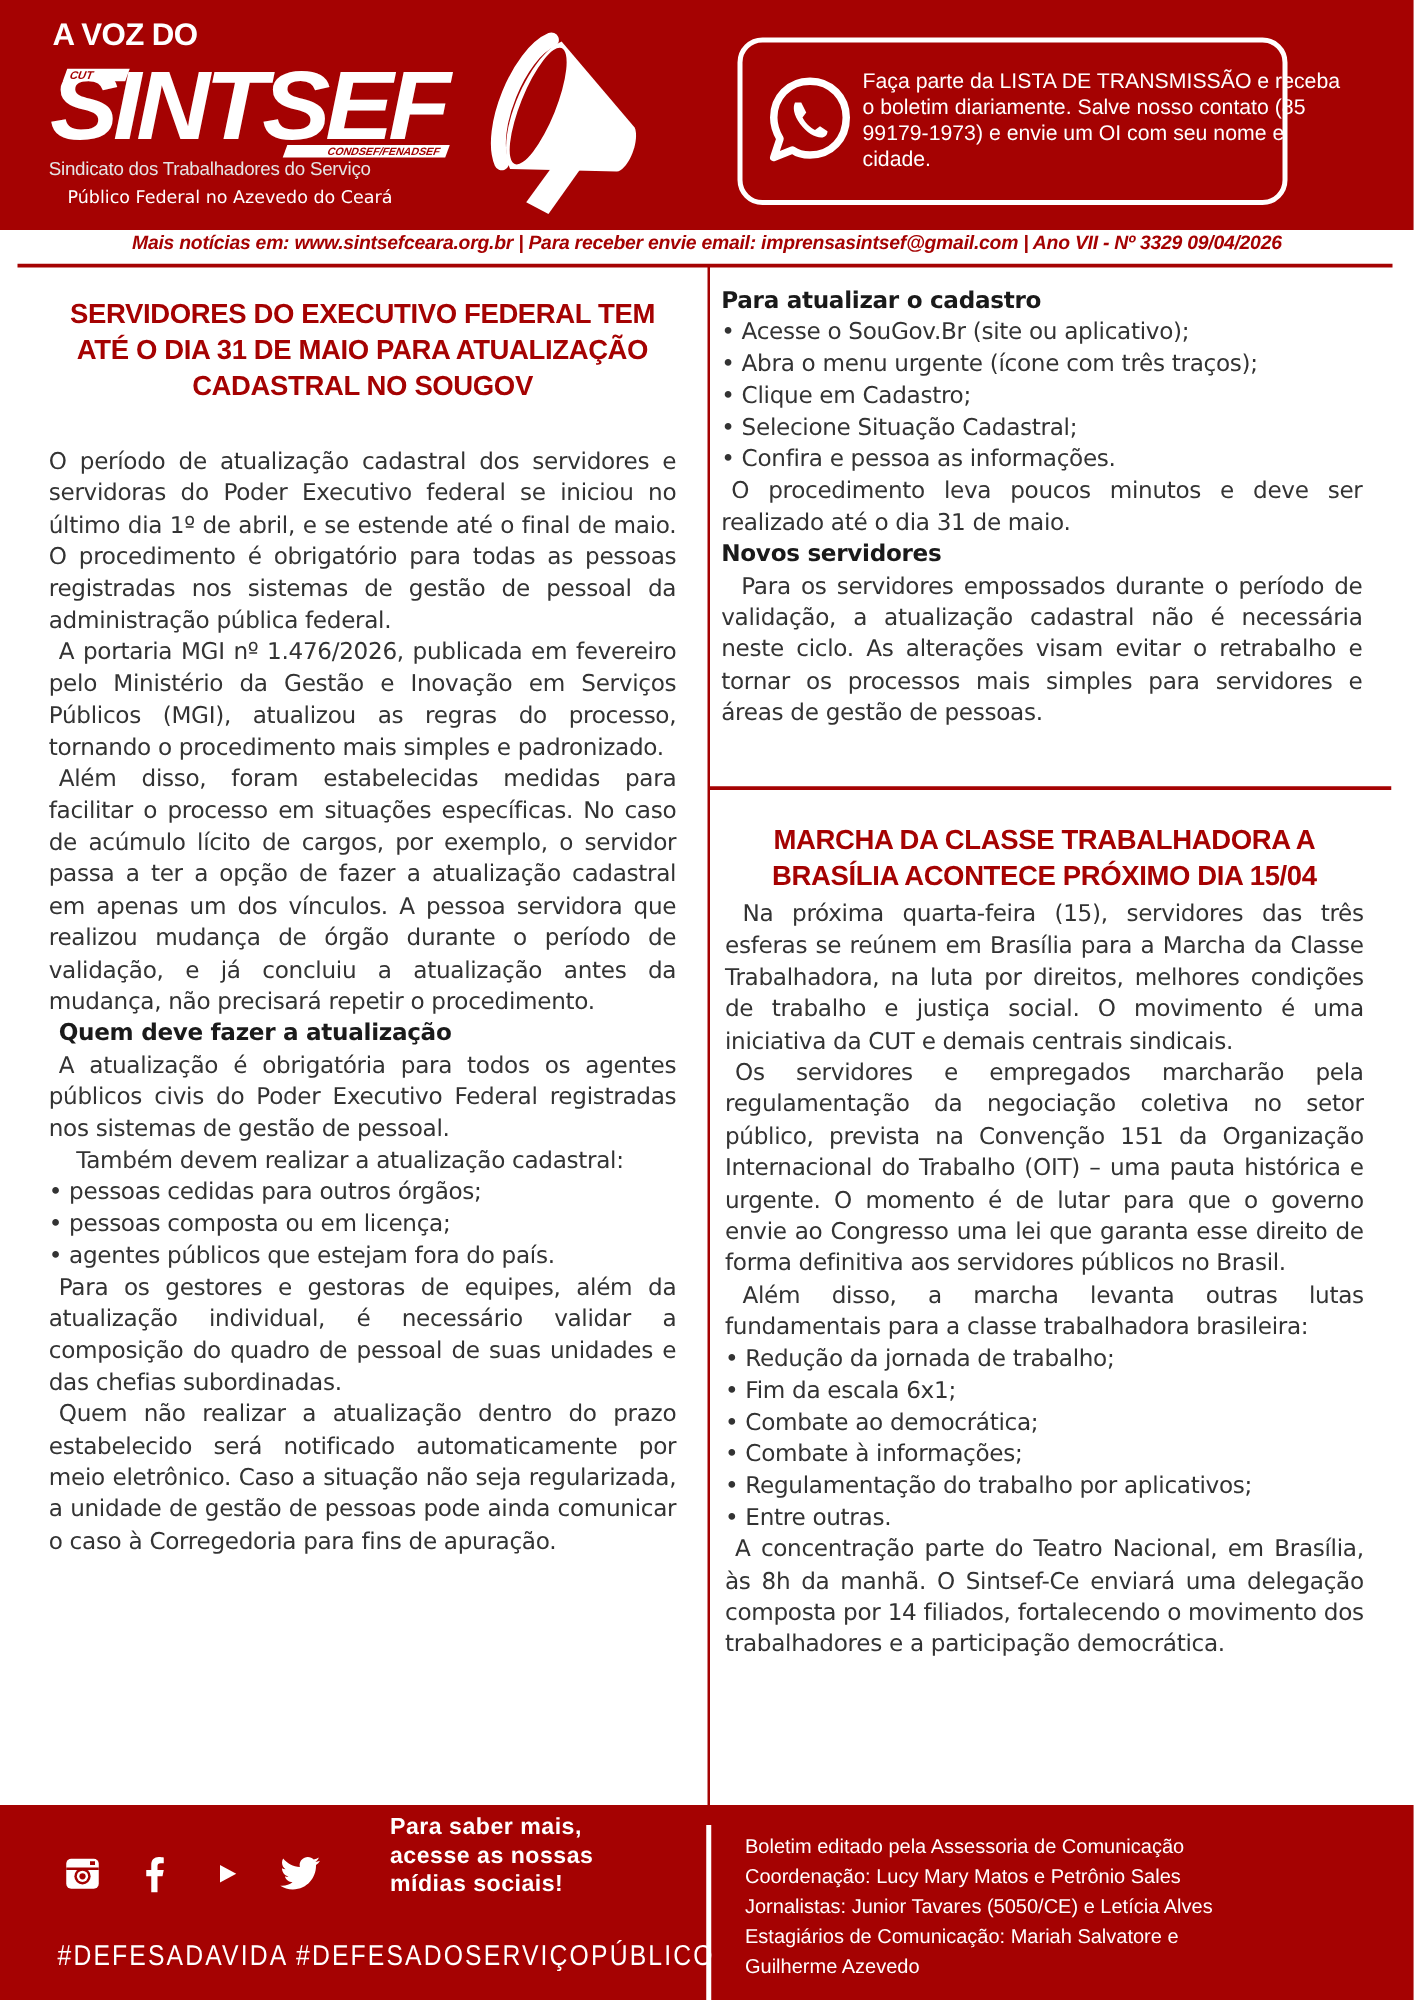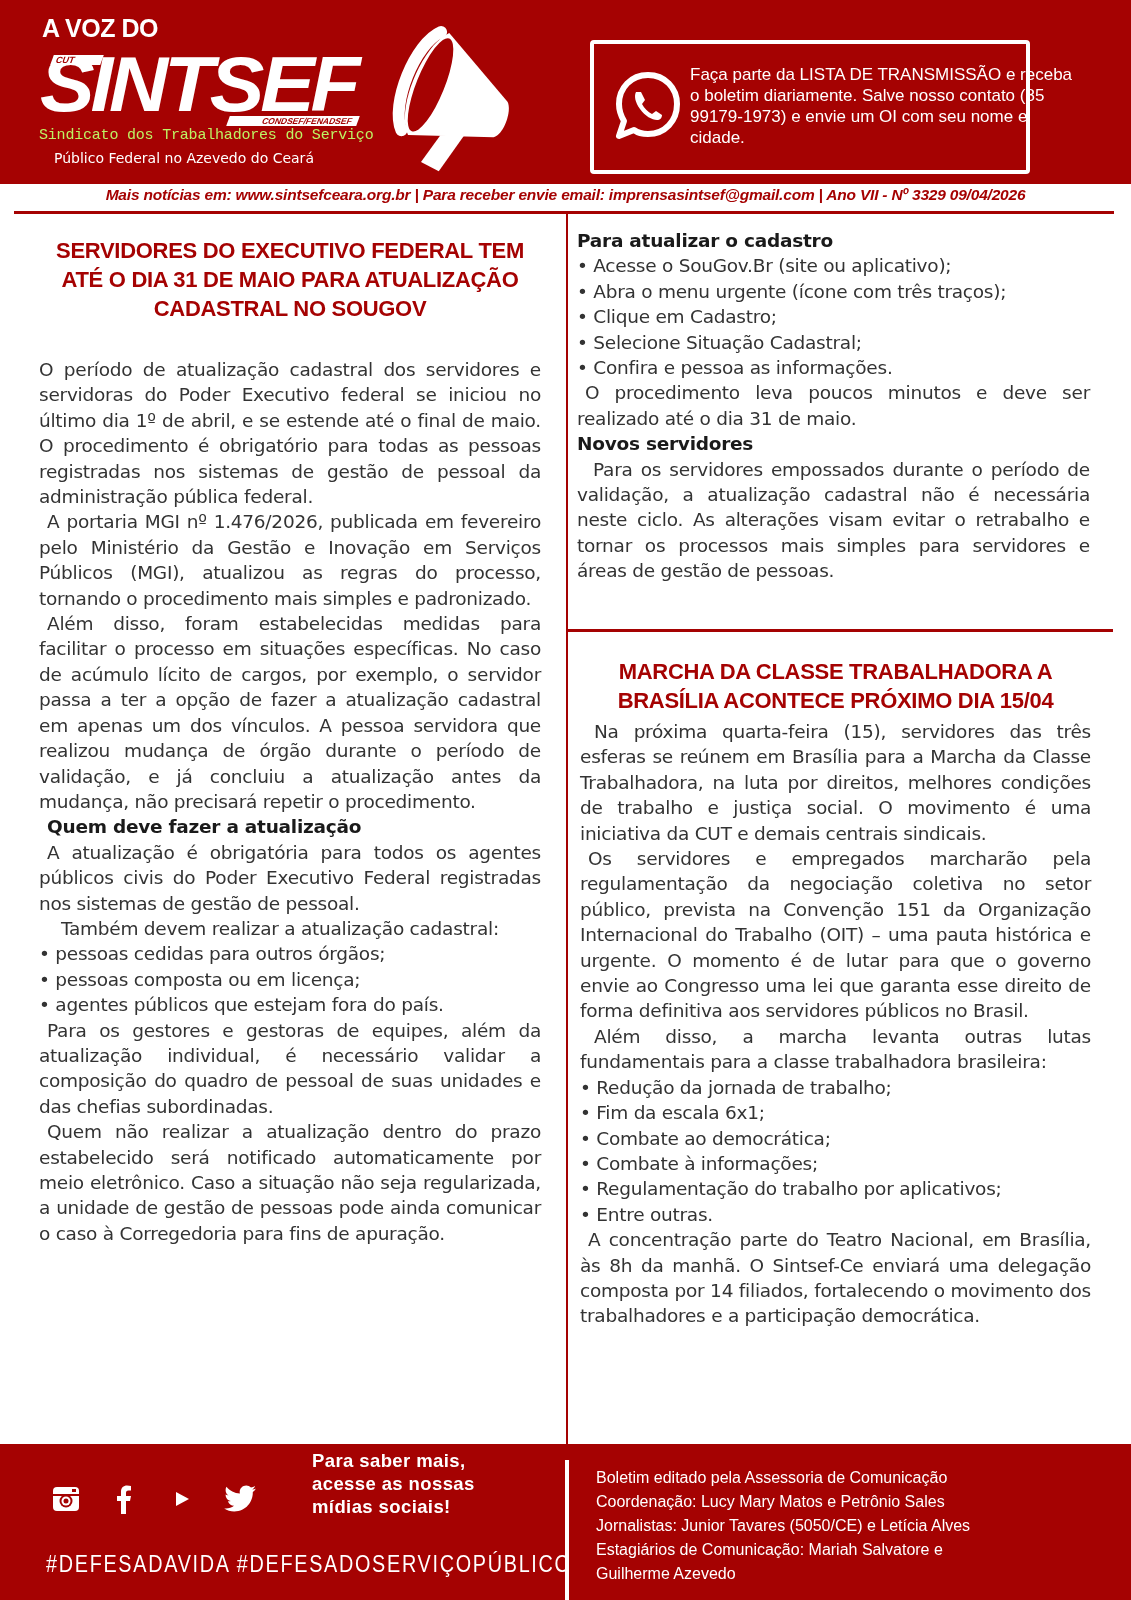--- a/index.html
+++ b/index.html
@@ -5,25 +5,25 @@
   * { box-sizing: border-box; margin: 0; padding: 0; }
   html, body { width: 1131px; height: 1600px; background: #ffffff; overflow: hidden; }
   body { position: relative; font-family: "DejaVu Sans", sans-serif; color: #2a2a2a; }
 
   
   .header { position: absolute; left: 0; top: 0; width: 1131px; height: 184px; background: #a50202; padding-left: 48px; }
   .voz { position: absolute; left: 42px; top: 14px; font-family: "Liberation Sans", sans-serif; font-weight: bold; font-size: 25px; color: #fff; letter-spacing: -0.5px; }
   .cut { position: absolute; left: 52px; top: 55px; width: 50px; height: 10px; background: #fff; color: #a50202; font-family: "Liberation Sans", sans-serif; font-weight: bold; font-size: 9px; line-height: 10px; padding-left: 4px; transform: skewX(-20deg); }
   .sintsef { position: absolute; left: 40px; top: 44px; font-family: "Liberation Sans", sans-serif; font-weight: bold; font-style: italic; font-size: 78px; line-height: 80px; color: #fff; letter-spacing: -4px; transform: scaleX(1.05); transform-origin: left; }
   .condsef { position: absolute; left: 228px; top: 116px; width: 130px; height: 10px; background: #fff; color: #a50202; font-family: "Liberation Sans", sans-serif; font-weight: bold; font-size: 8.5px; line-height: 10px; text-align: right; padding-right: 6px; transform: skewX(-20deg); }
-  .sind1 { position: absolute; left: 39px; top: 127px; font-family: Liberation Mono, monospace; font-size: 15px; color: #bef264; letter-spacing: -0.2px; }
+  .sind1 { position: absolute; left: 39px; top: 127px; font-family: Liberation Sans, sans-serif; font-size: 15px; color: #e5e5e5; letter-spacing: -0.2px; }
   .sind2 { position: absolute; left: 54px; top: 150px; font-family: "DejaVu Sans", sans-serif; font-size: 14px; color: #fff; }
   .megaphone { position: absolute; left: 385px; top: 22px; width: 150px; height: 155px; }
 
-  .wa-box { position: absolute; left: 590px; top: 40px; width: 440px; height: 134px; border: 4px solid #fff; border-radius: 4px; }
+  .wa-box { position: absolute; left: 590px; top: 30px; width: 440px; height: 134px; border: 4px solid #fff; border-radius: 20px; }
   .wa-icon { position: absolute; left: 20px; top: 26px; width: 68px; height: 72px; }
   .wa-text { position: absolute; left: 96px; top: 20px; width: 390px; font-family: "Liberation Sans", sans-serif; font-size: 17px; line-height: 21px; color: #fff; }
 
   .infoline { position: absolute; left: 0; top: 186px; width: 1131px; text-align: center; font-family: "Liberation Sans", sans-serif; font-style: italic; font-weight: bold; font-size: 15.5px; color: #a50202; letter-spacing: -0.2px; }
   .rule-top { position: absolute; left: 14px; top: 211px; width: 1100px; height: 3px; background: #a50202; }
   .vrule { position: absolute; left: 566px; top: 212px; width: 2px; height: 1234px; background: #a50202; }
   .rule-mid { position: absolute; left: 567px; top: 629px; width: 546px; height: 3px; background: #a50202; }
 
   
   .art-title { font-family: "Liberation Sans", sans-serif; font-weight: bold; color: #a50202; text-align: center; font-size: 22px; line-height: 29px; letter-spacing: -0.3px; }

